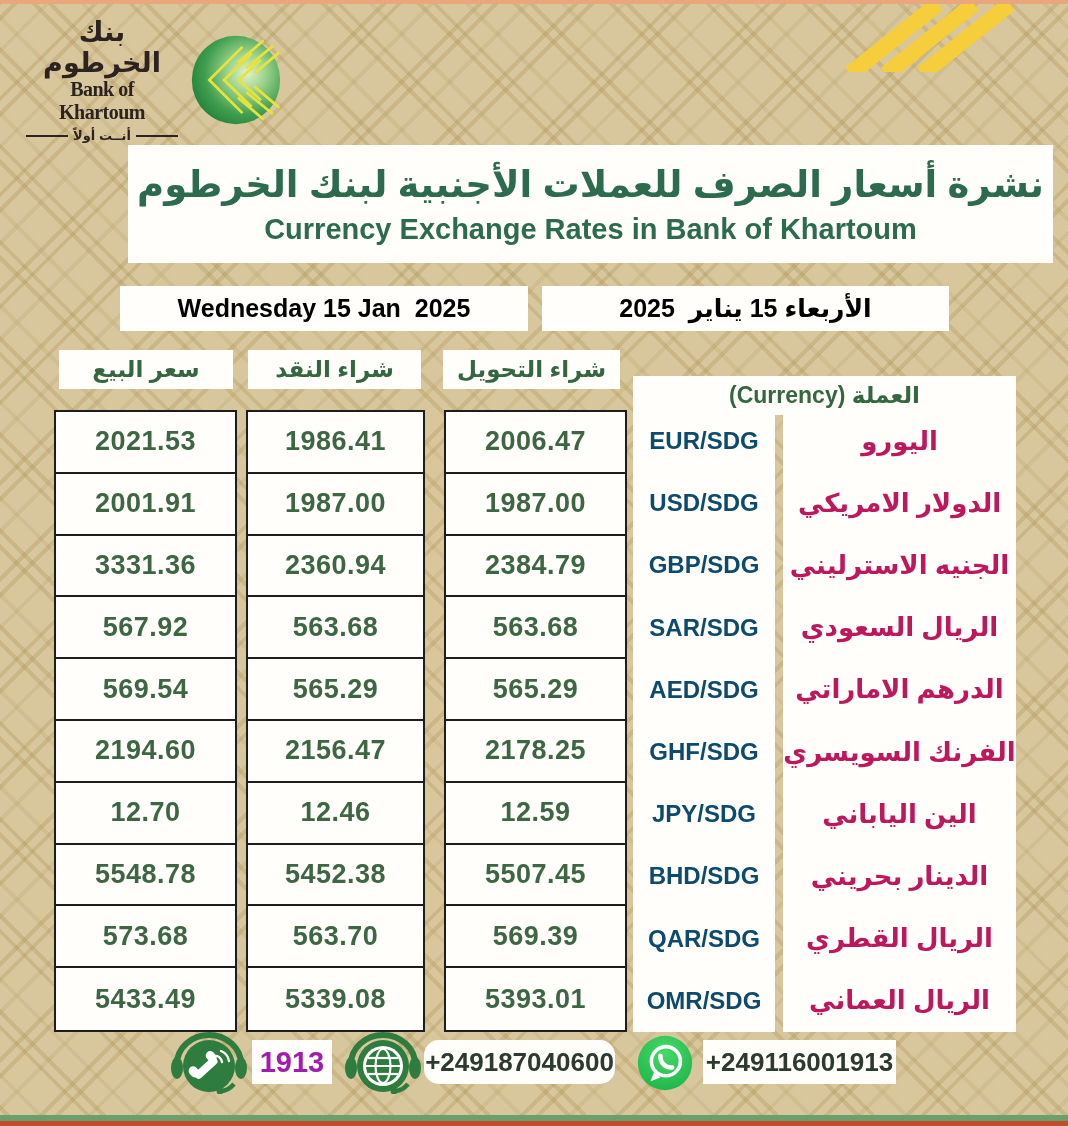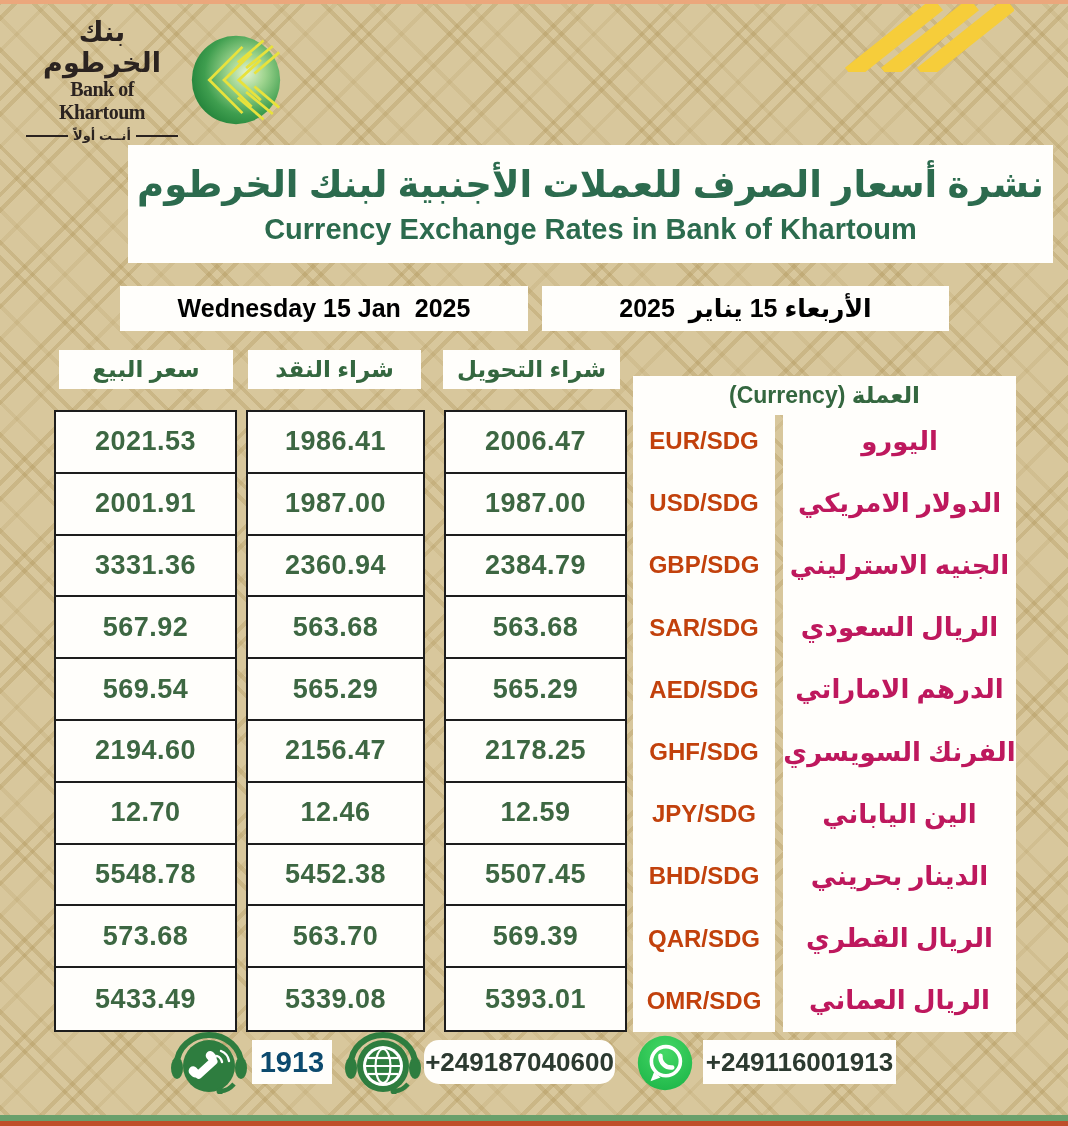--- a/index.html
+++ b/index.html
@@ -43,32 +43,32 @@
   .th-transfer{left:443px;width:177px;}
   .th-currency{left:633px;width:383px;margin-top:26px;}
   
   .col{position:absolute;top:410px;height:622px;display:grid;grid-template-rows:repeat(10,1fr);}
   .col-borders{background:#fffefb;border:2px solid #1d1d1d;box-sizing:border-box;}
   .col-plain{background:#fffefb;}
   .cell{display:flex;align-items:center;justify-content:center;}
   .col-borders .cell{border-bottom:2px solid #1d1d1d;}
   .col-borders .cell:last-child{border-bottom:none;}
   .num{font-size:27px;font-weight:bold;color:#3d6742;letter-spacing:0.5px;}
-  .code{font-size:24px;font-weight:bold;color:#c2410c;}
+  .code{font-size:24px;font-weight:bold;color:#0c4a6e;}
   .name-ar{font-size:26px;font-weight:bold;color:#be185d;direction:rtl;}
   .col-sell{left:54px;width:183px;}
   .col-cash{left:246px;width:179px;}
   .col-transfer{left:444px;width:183px;}
   .col-codes{left:633px;width:142px;}
   .col-names{left:783px;width:233px;}
   
   .f-icon{position:absolute;}
   .f-box{position:absolute;top:1040px;height:44px;background:#fffefb;display:flex;align-items:center;justify-content:center;
     font-weight:bold;}
-  .f-hotline{left:252px;width:80px;font-size:29px;color:#0c4a6e;}
+  .f-hotline{left:252px;width:80px;font-size:29px;color:#a21caf;}
   .f-phone{left:424px;width:191px;font-size:26px;color:#2c3a30;border-radius:15px;}
   .f-wa{left:703px;width:193px;font-size:26px;color:#2c3a30;}
   .stripe-green{position:absolute;left:0;top:1115px;width:100%;height:6px;background:#6aa06c;}
   .stripe-red{position:absolute;left:0;top:1121px;width:100%;height:5px;background:#bf4f2b;}
 </style>
 </head>
 <body>
 
 <div class="page">
   <div class="top-line"></div>

